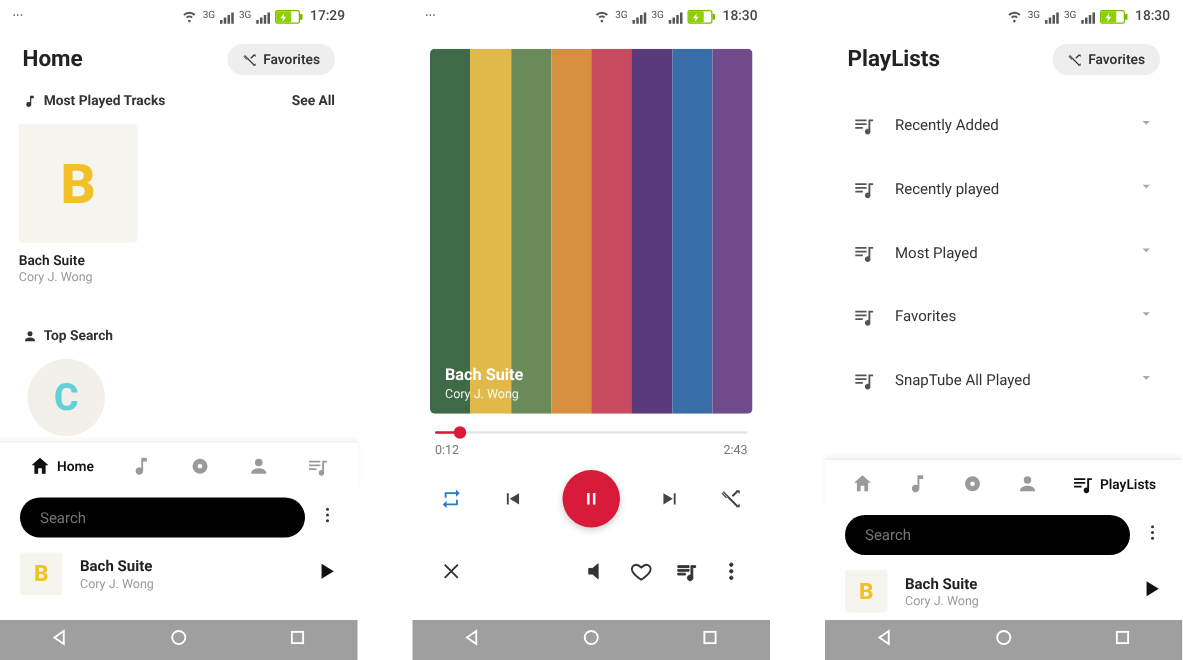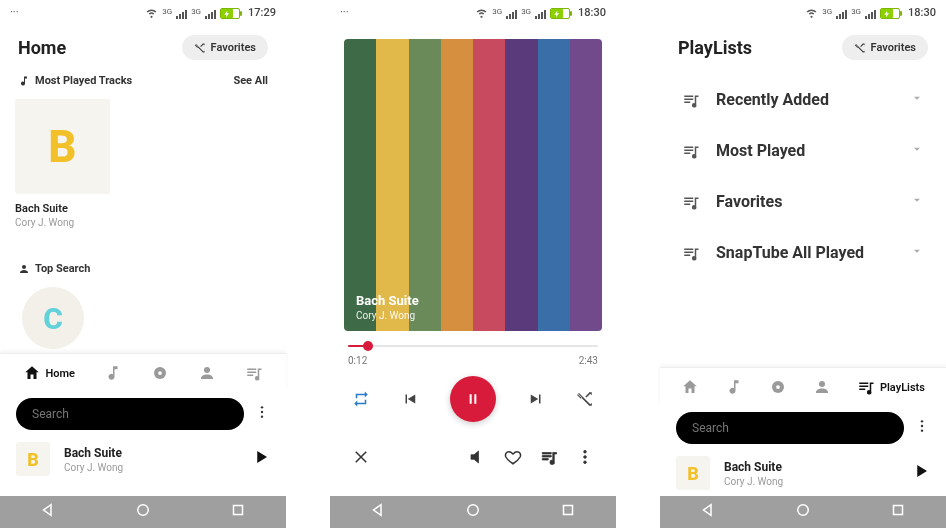--- a/index.html
+++ b/index.html
@@ -92,21 +92,21 @@
   .ctrl-row2{display:flex;align-items:center;justify-content:space-between;padding:16px 22px 10px;}
   .ctrl-row2 .spacer{flex:1;}
   .ctrl-row2 svg{width:18px;height:18px;fill:#333;stroke:#333;}
   .ctrl-row2 .ib{cursor:pointer;}
   .heart svg{fill:none;stroke:#333;stroke-width:2;}
 
   
   .pl-list{padding:6px 0;flex:1;}
   .pl-row{display:flex;align-items:center;padding:16px 22px;cursor:pointer;}
   .pl-row svg.lead{width:18px;height:18px;margin-right:16px;fill:#555;}
-  .pl-label{flex:1;font-size:16px;font-weight:700;color:#333;}
+  .pl-label{flex:1;font-size:12px;font-weight:400;color:#333;}
   .chev{color:#aaa;}
   .chev svg{width:14px;height:14px;fill:#aaa;}
 
   .shadow-top{box-shadow:0 -2px 4px rgba(0,0,0,.05);}
 
   .repeat-active svg{fill:#2a7acb;}
 </style>
 </head>
 <body>
 
@@ -419,20 +419,29 @@
         </svg>
   <span class="pl-label">Recently Added</span>
   <span class="chev"><svg viewBox="0 0 24 24">
             <path d="M7 10l5 5 5-5z"></path>
           </svg></span>
       </div>
       <div class="pl-row">
         <svg class="lead" viewBox="0 0 24 24">
           <path d="M3 6h12v2H3zm0 4h12v2H3zm0 4h8v2H3zm14-4v6.2A3 3 0 1019 18V8h3V6h-5z"></path>
         </svg>
+  <span class="pl-label">Recently played</span>
+  <span class="chev"><svg viewBox="0 0 24 24">
+            <path d="M7 10l5 5 5-5z"></path>
+          </svg></span>
+      </div>
+      <div class="pl-row">
+        <svg class="lead" viewBox="0 0 24 24">
+          <path d="M3 6h12v2H3zm0 4h12v2H3zm0 4h8v2H3zm14-4v6.2A3 3 0 1019 18V8h3V6h-5z"></path>
+        </svg>
   <span class="pl-label">Most Played</span>
   <span class="chev"><svg viewBox="0 0 24 24">
             <path d="M7 10l5 5 5-5z"></path>
           </svg></span>
       </div>
       <div class="pl-row">
         <svg class="lead" viewBox="0 0 24 24">
           <path d="M3 6h12v2H3zm0 4h12v2H3zm0 4h8v2H3zm14-4v6.2A3 3 0 1019 18V8h3V6h-5z"></path>
         </svg>
   <span class="pl-label">Favorites</span>

